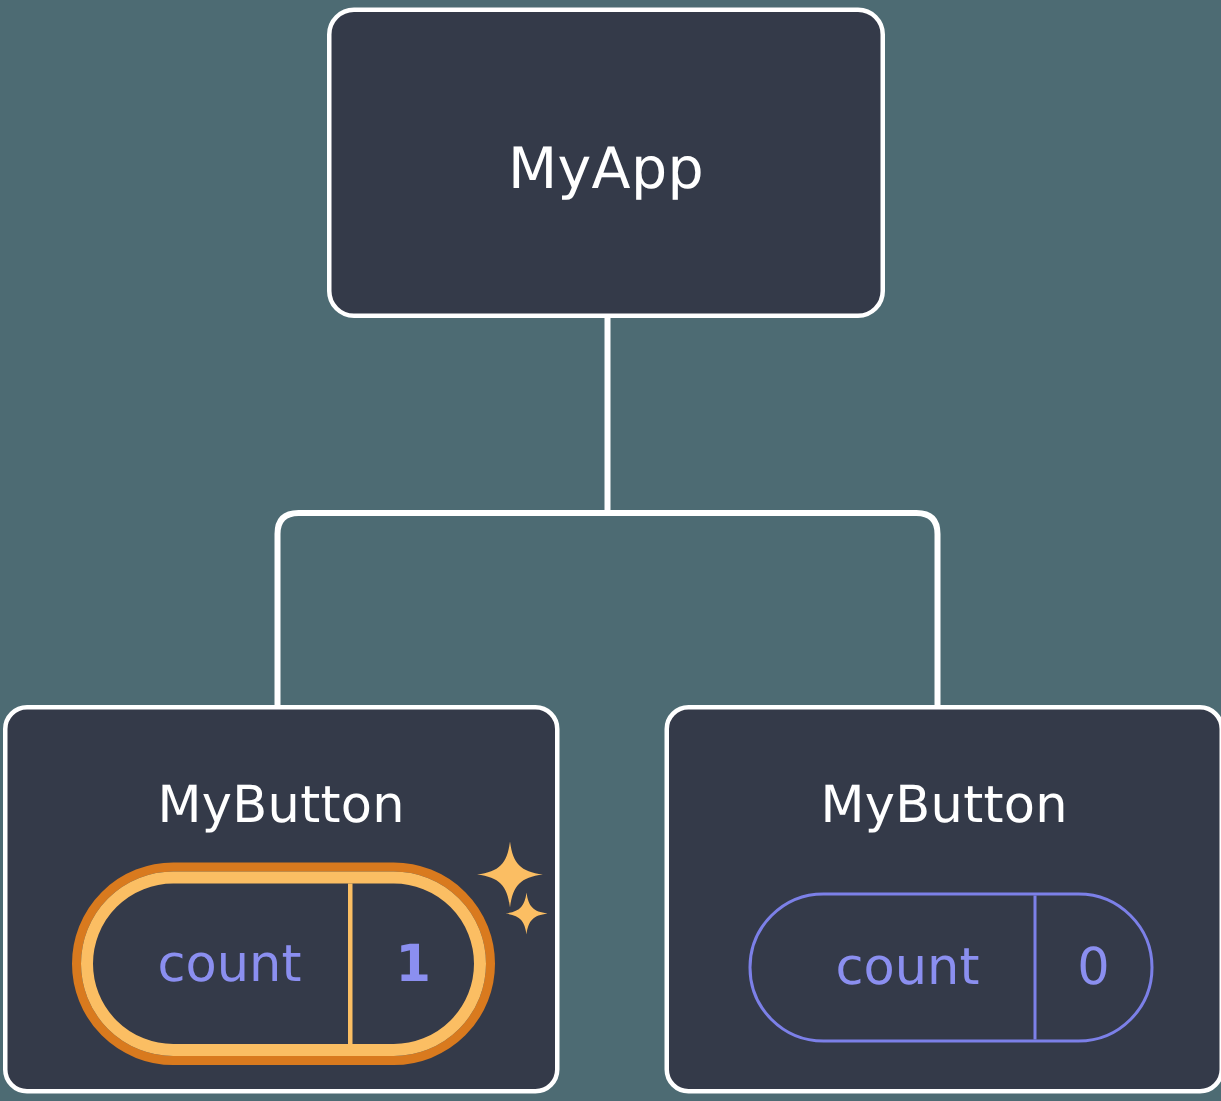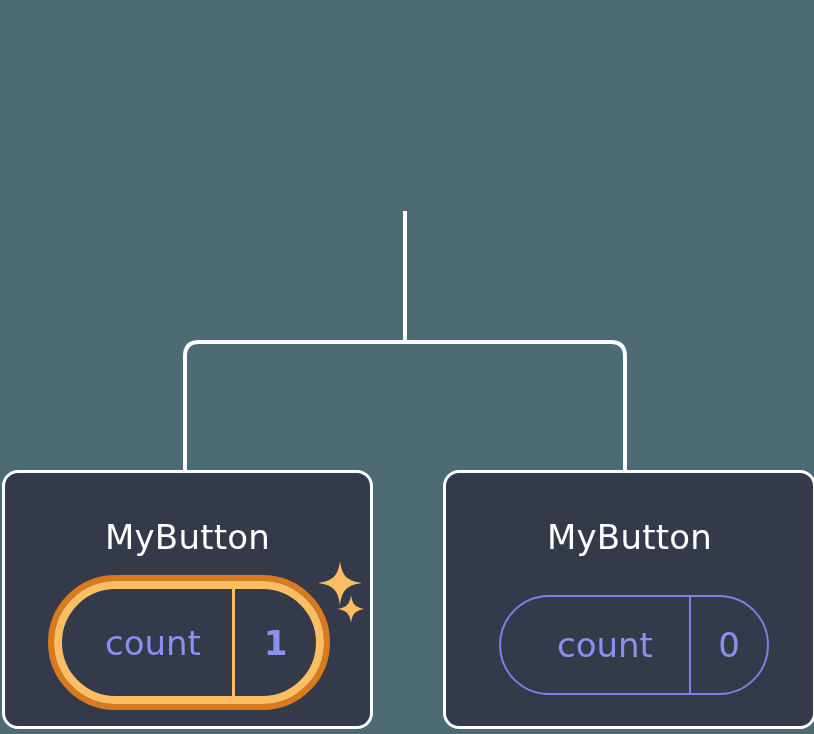--- a/index.html
+++ b/index.html
@@ -164,20 +164,23 @@
 
 <div id="stage">
 
   <svg id="connectors" viewBox="0 0 814 734" width="814" height="734" aria-hidden="true">
 
     <path d="M 405 211 L 405 342" fill="none" stroke="#ffffff" stroke-width="4" stroke-linecap="butt"></path>
 
     <path d="M 185 470 L 185 356 Q 185 342 199 342 L 611 342 Q 625 342 625 356 L 625 470" fill="none" stroke="#ffffff" stroke-width="4" stroke-linecap="butt" stroke-linejoin="round"></path>
   </svg>
 
+  <div class="node node-root">
+    <div class="node-title">MyApp</div>
+  </div>
 
   <div class="node node-child-left">
     <div class="node-title">MyButton</div>
 
     <div class="pill-hl-wrap">
       <div class="pill-hl-outer"></div>
       <div class="pill-hl-inner">
         <div class="pill-key">count</div>
         <div class="pill-val">1</div>
       </div>

